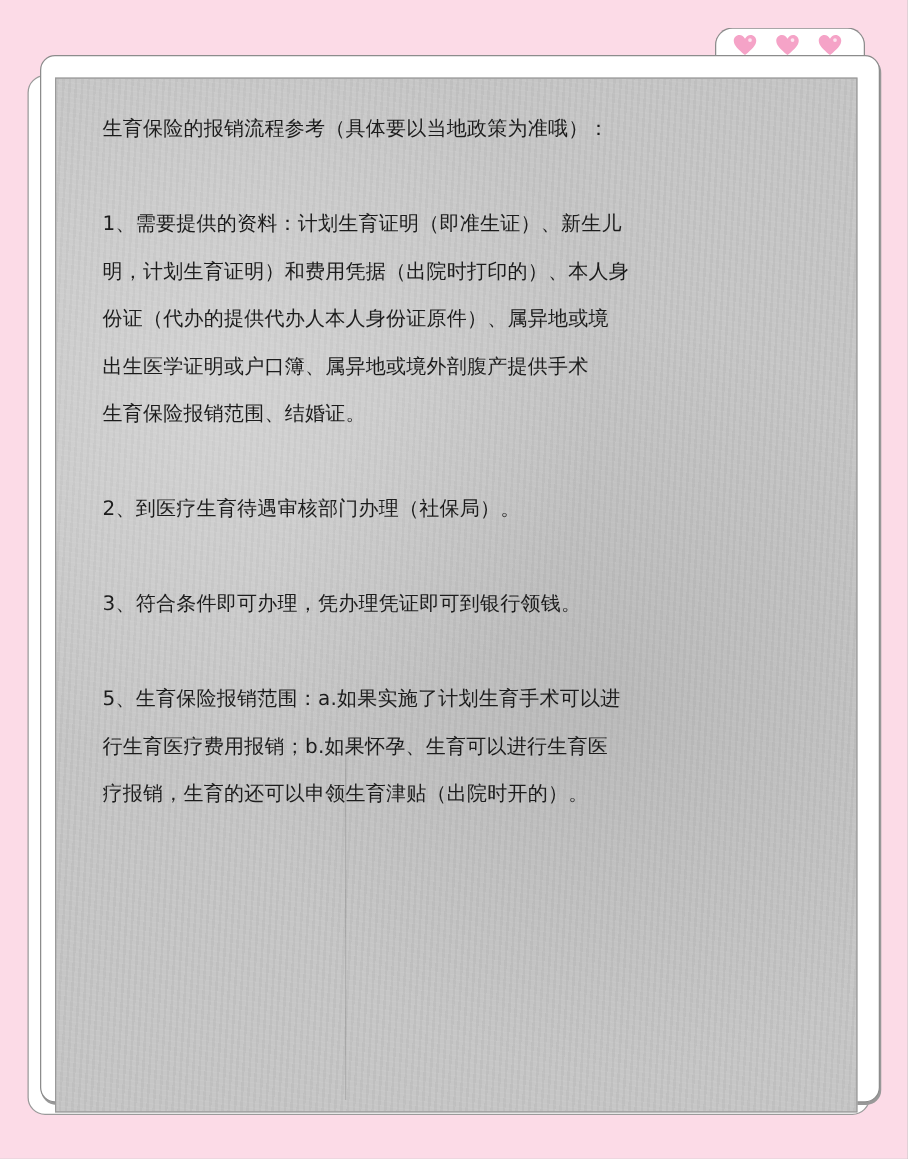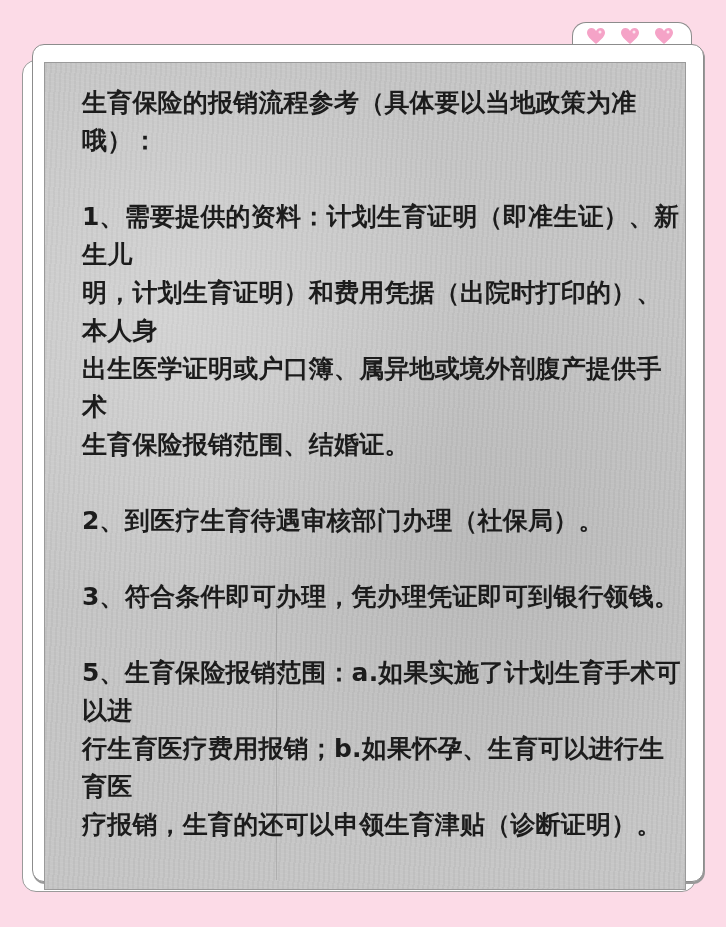--- a/index.html
+++ b/index.html
@@ -11,21 +11,21 @@
   .heart{width:20px;height:18px;display:block;}
   .panel{position:absolute;left:44px;top:62px;width:640px;height:826px;
     background:
       radial-gradient(circle at 20% 30%, rgba(255,255,255,.25) 0, transparent 40%),
       radial-gradient(circle at 70% 60%, rgba(120,120,120,.15) 0, transparent 45%),
       repeating-linear-gradient(93deg, rgba(0,0,0,.035) 0 2px, transparent 2px 5px),
       repeating-linear-gradient(8deg, rgba(255,255,255,.05) 0 1px, transparent 1px 4px),
       #c6c6c6;
     border:1px solid #9a9a9a;}
   .crease{position:absolute;left:276px;top:600px;width:1px;height:280px;background:rgba(0,0,0,.12);}
-  .content{position:absolute;left:82px;top:84px;width:600px;color:#1c1c1c;font-size:25px;line-height:38px;letter-spacing:0.2px;font-weight:bold;}
+  .content{position:absolute;left:82px;top:84px;width:600px;color:#1c1c1c;font-size:16px;line-height:38px;letter-spacing:0.2px;}
   .content p{margin:0;}
   .gap{height:38px;}
 </style>
 </head>
 <body>
 
 <div class="back-card"></div>
 <div class="tab"></div>
 <div class="front-card"></div>
 
@@ -46,30 +46,31 @@
 
 <div class="panel"></div>
 <div class="crease"></div>
 
 <div class="content">
   <p>生育保险的报销流程参考（具体要以当地政策为准哦）：</p>
   <div class="gap"></div>
   <div>
     <p>1、需要提供的资料：计划生育证明（即准生证）、新生儿</p>
     <p>明，计划生育证明）和费用凭据（出院时打印的）、本人身</p>
+    <p>份证（代办的提供代办人本人身份证原件）、属异地或境</p>
     <p>出生医学证明或户口簿、属异地或境外剖腹产提供手术</p>
     <p>生育保险报销范围、结婚证。</p>
   </div>
   <div class="gap"></div>
   <div>
     <p>2、到医疗生育待遇审核部门办理（社保局）。</p>
   </div>
   <div class="gap"></div>
   <div>
     <p>3、符合条件即可办理，凭办理凭证即可到银行领钱。</p>
   </div>
   <div class="gap"></div>
   <div>
     <p>5、生育保险报销范围：a.如果实施了计划生育手术可以进</p>
     <p>行生育医疗费用报销；b.如果怀孕、生育可以进行生育医</p>
-    <p>疗报销，生育的还可以申领生育津贴（诊断证明）。</p>
+    <p>疗报销，生育的还可以申领生育津贴（出院时开的）。</p>
   </div>
 </div>
 
 </body></html>

